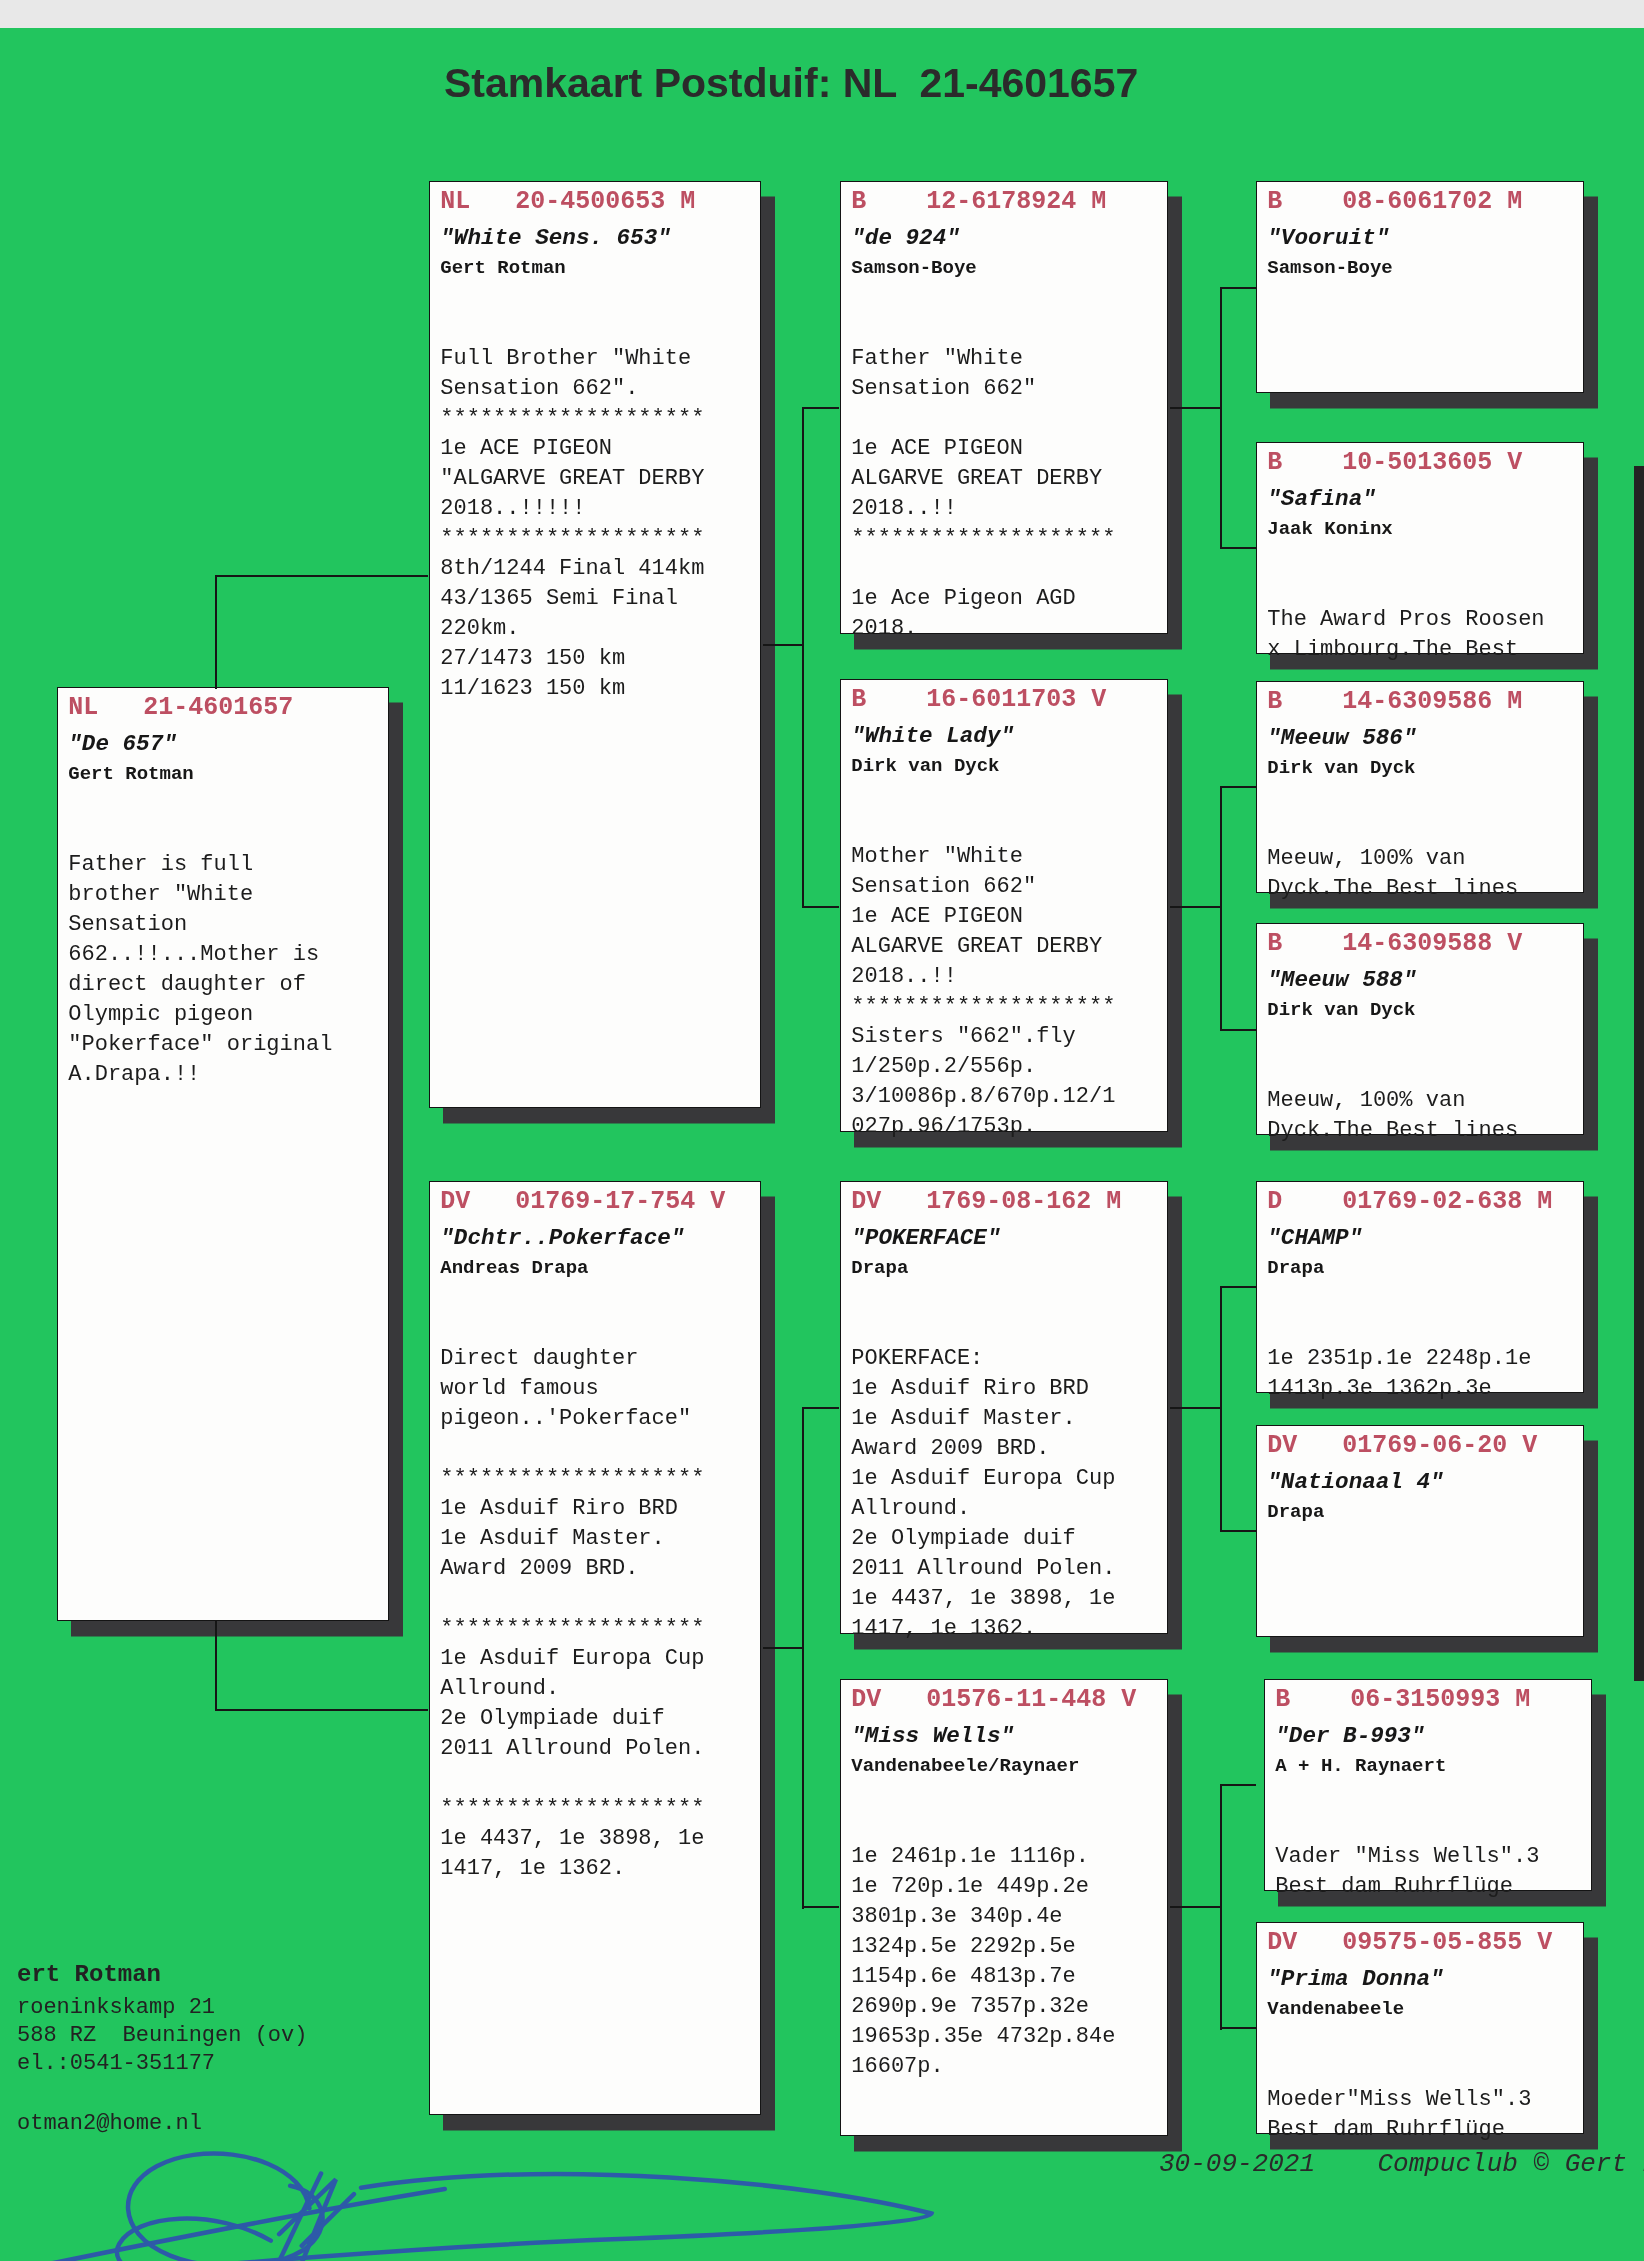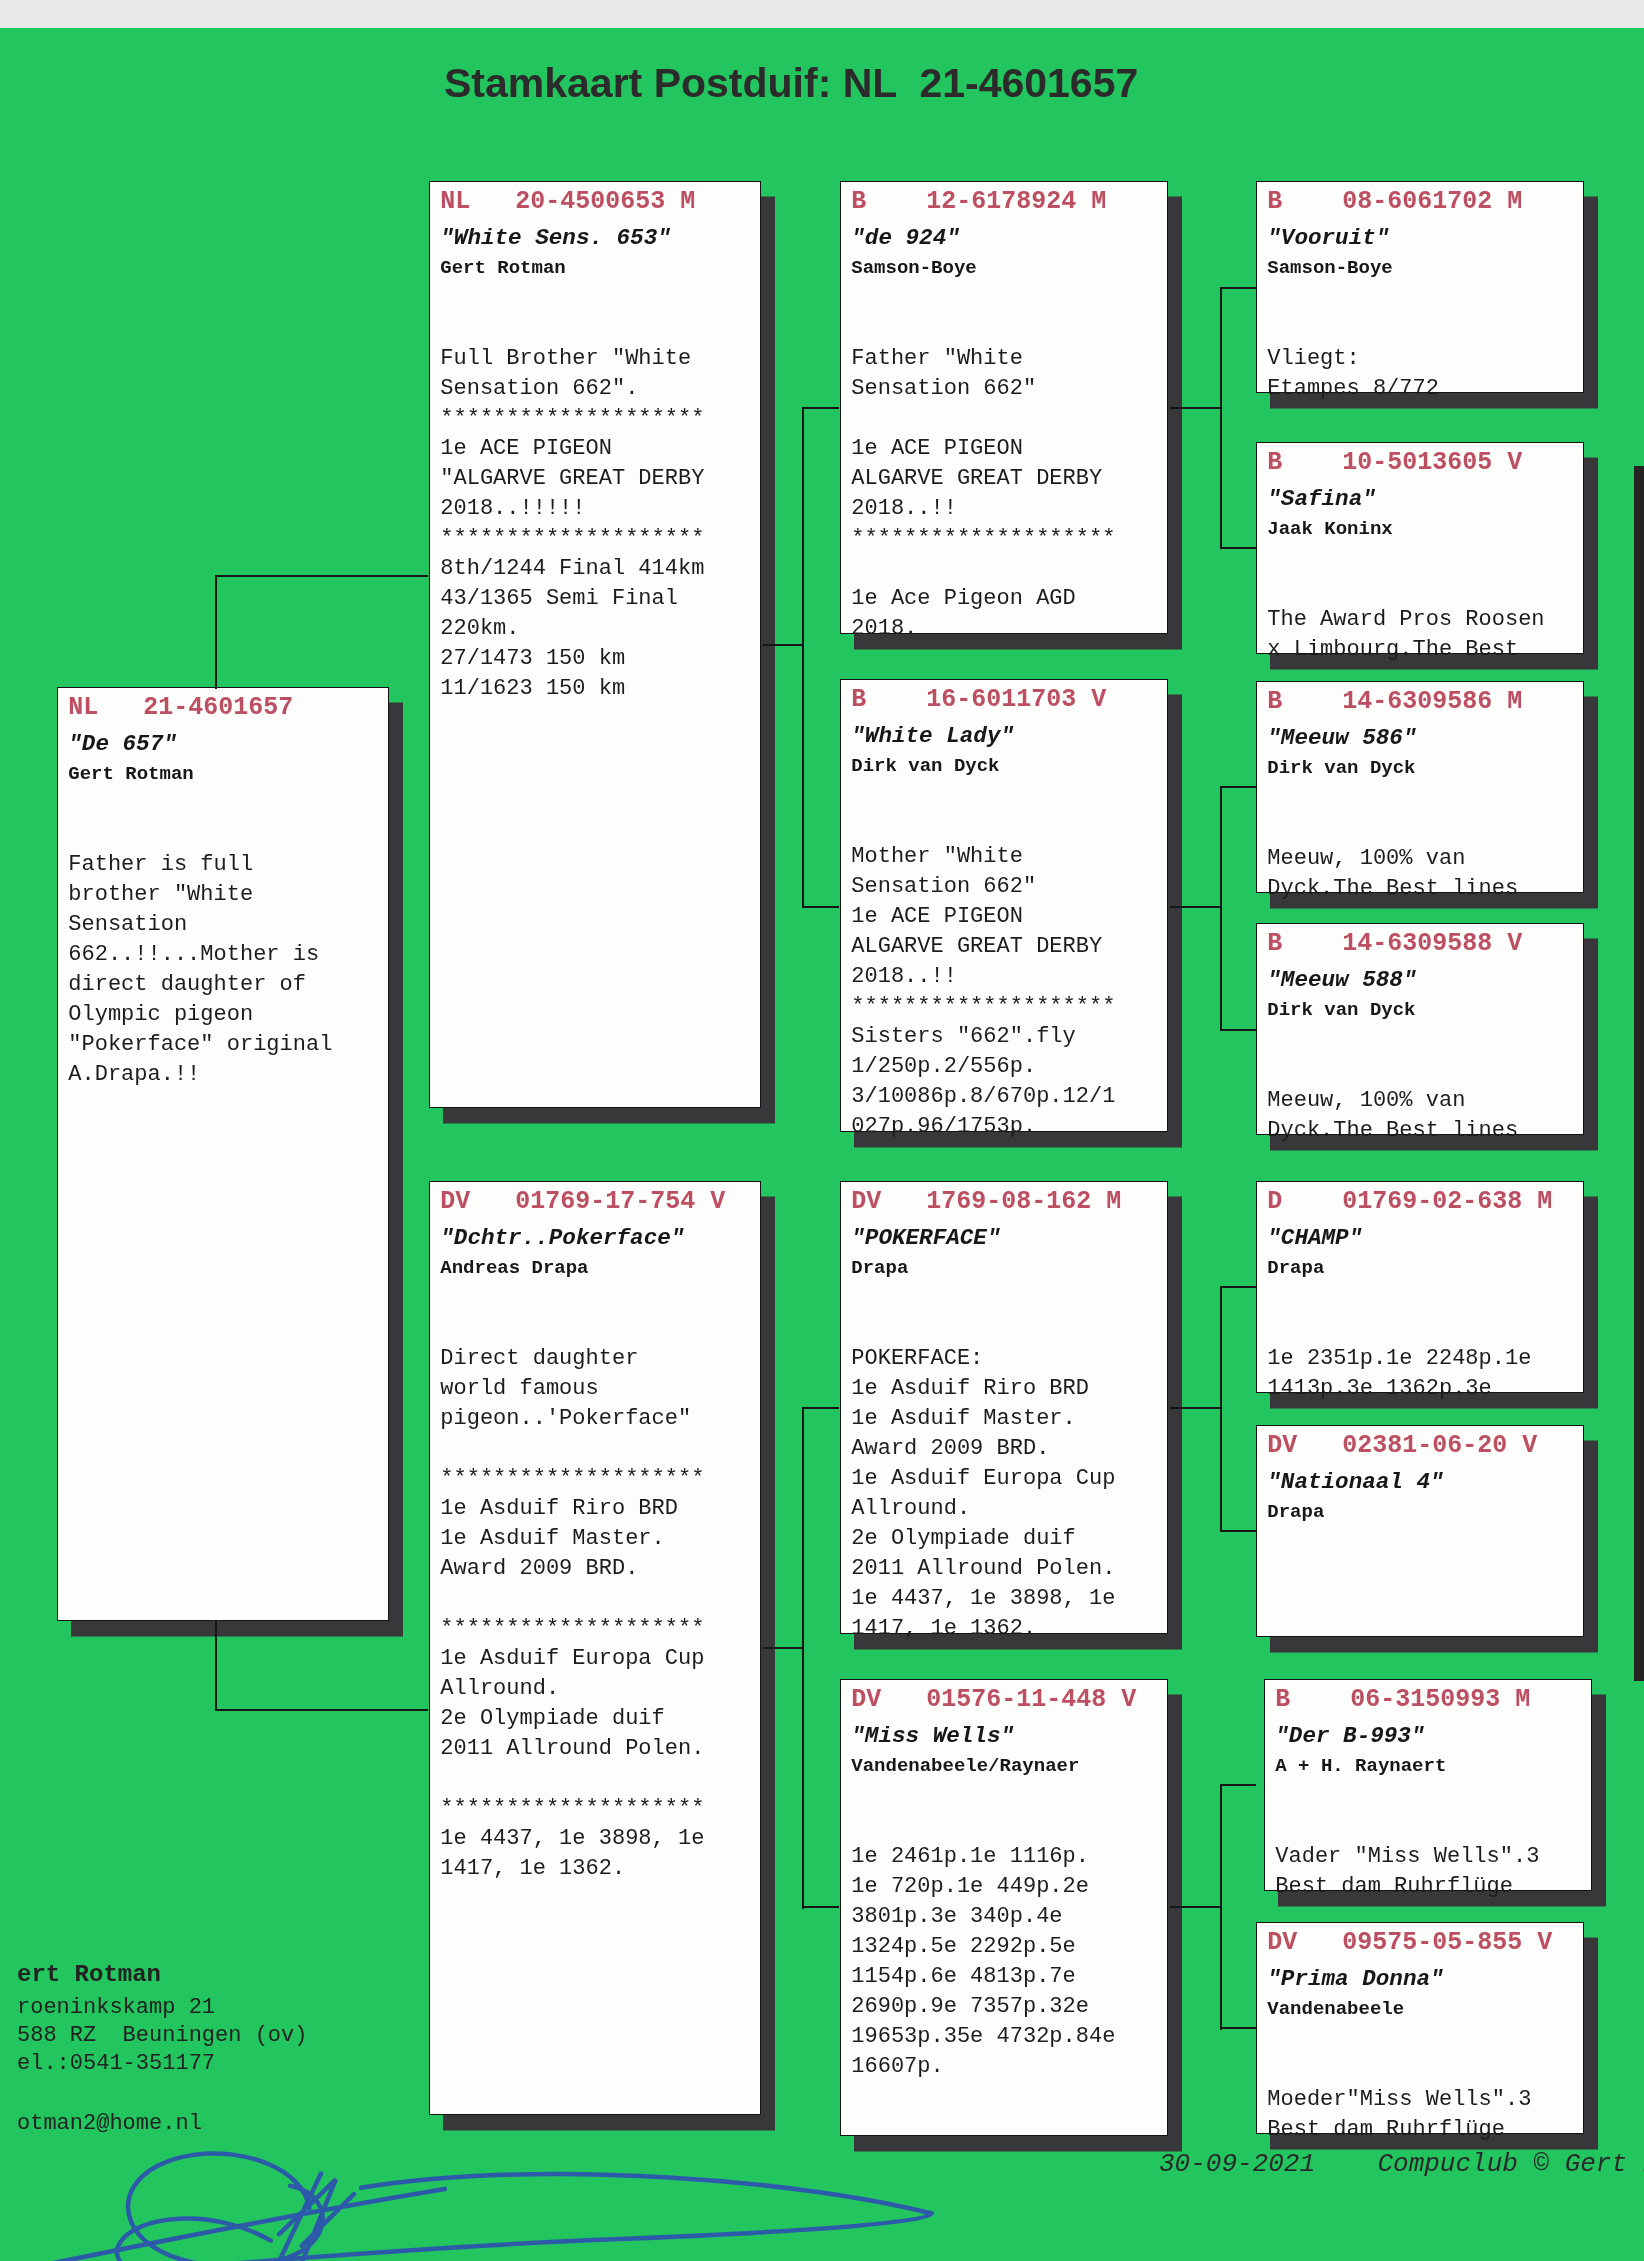--- a/index.html
+++ b/index.html
@@ -207,26 +207,20 @@
         <div class="line">2690p.9e 7357p.32e</div>
         <div class="line">19653p.35e 4732p.84e</div>
         <div class="line">16607p.</div>
       </div>
   </div>
 
   <div class="box b-fff">
     <div class="ring">B    08-6061702 M</div>
     <div class="pname">"Vooruit"</div>
     <div class="owner">Samson-Boye</div>
-    <div class="body">
-        <div class="line">&nbsp;</div>
-        <div class="line">&nbsp;</div>
-        <div class="line">Vliegt:</div>
-        <div class="line">Etampes 8/772</div>
-      </div>
   </div>
   <div class="box b-ffm">
     <div class="ring">B    10-5013605 V</div>
     <div class="pname">"Safina"</div>
     <div class="owner">Jaak Koninx</div>
     <div class="body">
         <div class="line">&nbsp;</div>
         <div class="line">&nbsp;</div>
         <div class="line">The Award Pros Roosen</div>
         <div class="line">x Limbourg.The Best</div>
@@ -259,21 +253,21 @@
     <div class="pname">"CHAMP"</div>
     <div class="owner">Drapa</div>
     <div class="body">
         <div class="line">&nbsp;</div>
         <div class="line">&nbsp;</div>
         <div class="line">1e 2351p.1e 2248p.1e</div>
         <div class="line">1413p.3e 1362p.3e</div>
       </div>
   </div>
   <div class="box b-mfm">
-    <div class="ring">DV   02381-06-20 V</div>
+    <div class="ring">DV   01769-06-20 V</div>
     <div class="pname">"Nationaal 4"</div>
     <div class="owner">Drapa</div>
   </div>
   <div class="box b-mmf">
     <div class="ring">B    06-3150993 M</div>
     <div class="pname">"Der B-993"</div>
     <div class="owner">A + H. Raynaert</div>
     <div class="body">
         <div class="line">&nbsp;</div>
         <div class="line">&nbsp;</div>

